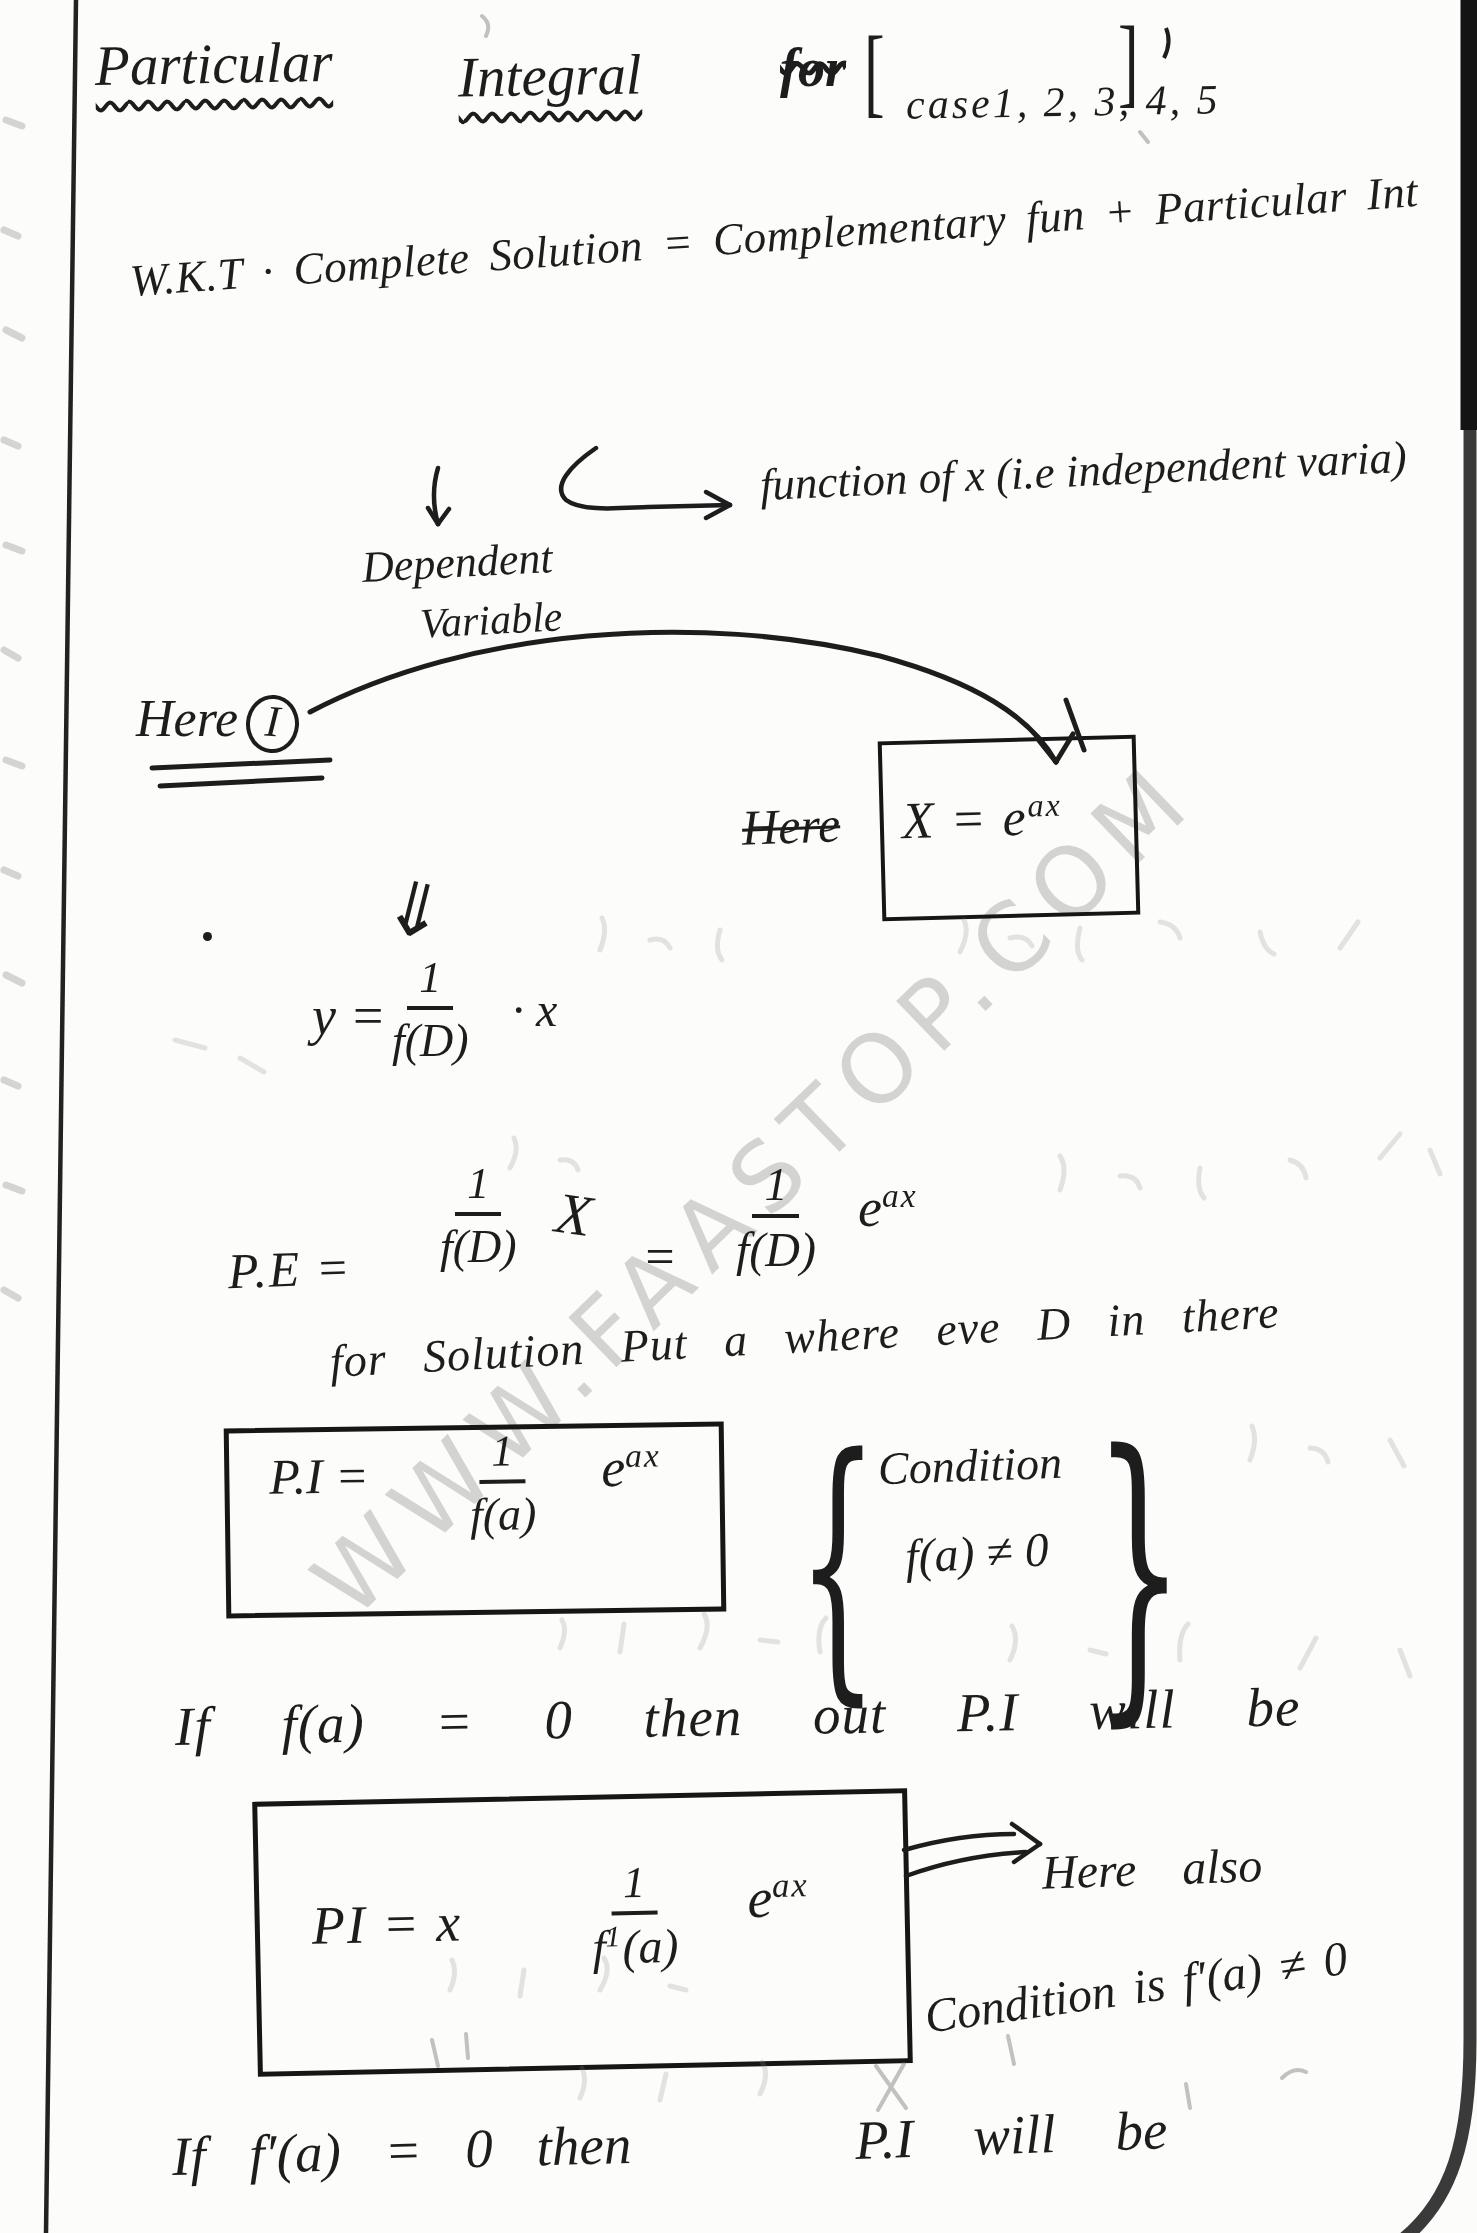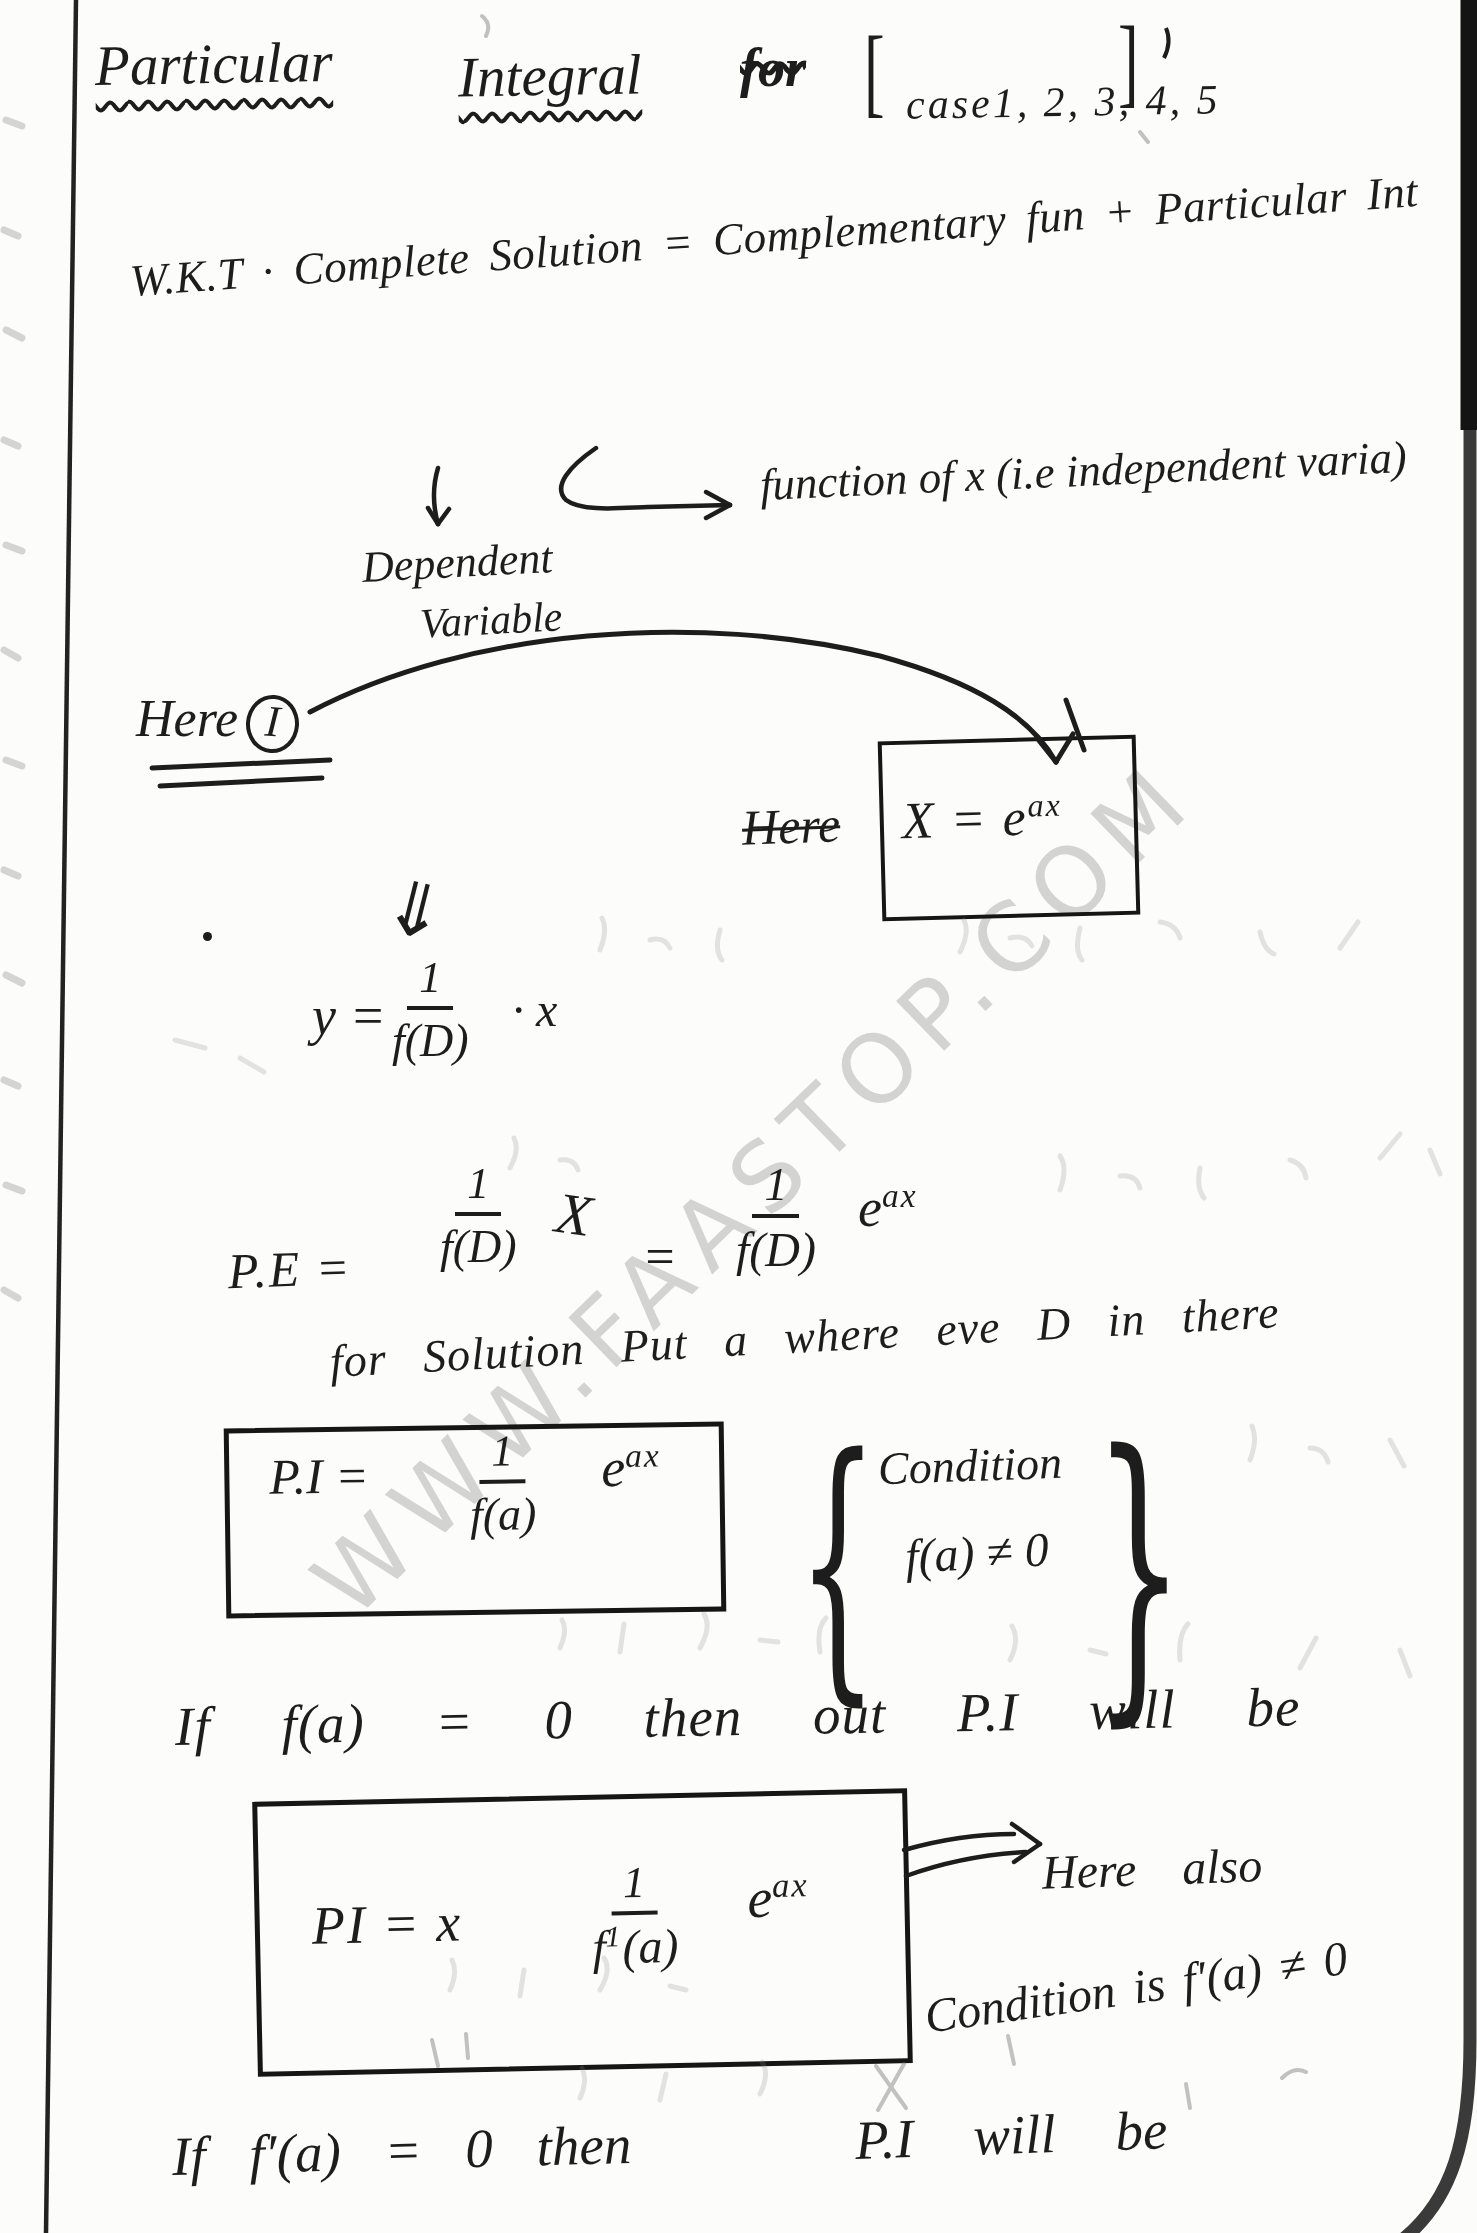--- a/index.html
+++ b/index.html
@@ -37,21 +37,21 @@
 </style>
 </head>
 <body>
 
 <div id="page">
 
   <div class="watermark">WWW.FAASTOP.COM</div>
 
   <div class="hw wavy" style="left:95px; top:34px; font-size:57px; transform:rotate(-1deg);">Particular</div>
   <div class="hw wavy" style="left:458px; top:46px; font-size:57px; transform:rotate(-1deg);">Integral</div>
-  <div class="hw scribble" style="left:740px; top:40px; font-size:54px; font-weight:bold;">for</div>
+  <div class="hw scribble" style="left:780px; top:40px; font-size:54px; font-weight:bold;">for</div>
   <div class="hw" style="left:864px; top:40px; font-size:62px;"><span class="bracket">[</span></div>
   <div class="hw" style="left:906px; top:80px; font-size:42px; letter-spacing:3px; transform:rotate(-1deg);">case1, 2, 3, 4, 5</div>
   <div class="hw" style="left:1118px; top:30px; font-size:62px;"><span class="bracket">]</span></div>
 
   <div class="hw" style="left:130px; top:258px; font-size:45px; transform:rotate(-4deg); transform-origin:0 50%; letter-spacing:0.5px; word-spacing:8px;">W.K.T · Complete Solution = Complementary fun + Particular Int</div>
 
   <div class="hw" style="left:362px; top:540px; font-size:44px; transform:rotate(-3deg);">Dependent</div>
   <div class="hw" style="left:420px; top:598px; font-size:42px; transform:rotate(-3deg);">Variable</div>
   <div class="hw" style="left:760px; top:462px; font-size:45px; transform:rotate(-2.5deg); transform-origin:0 50%;">function of x (i.e independent varia)</div>
 

